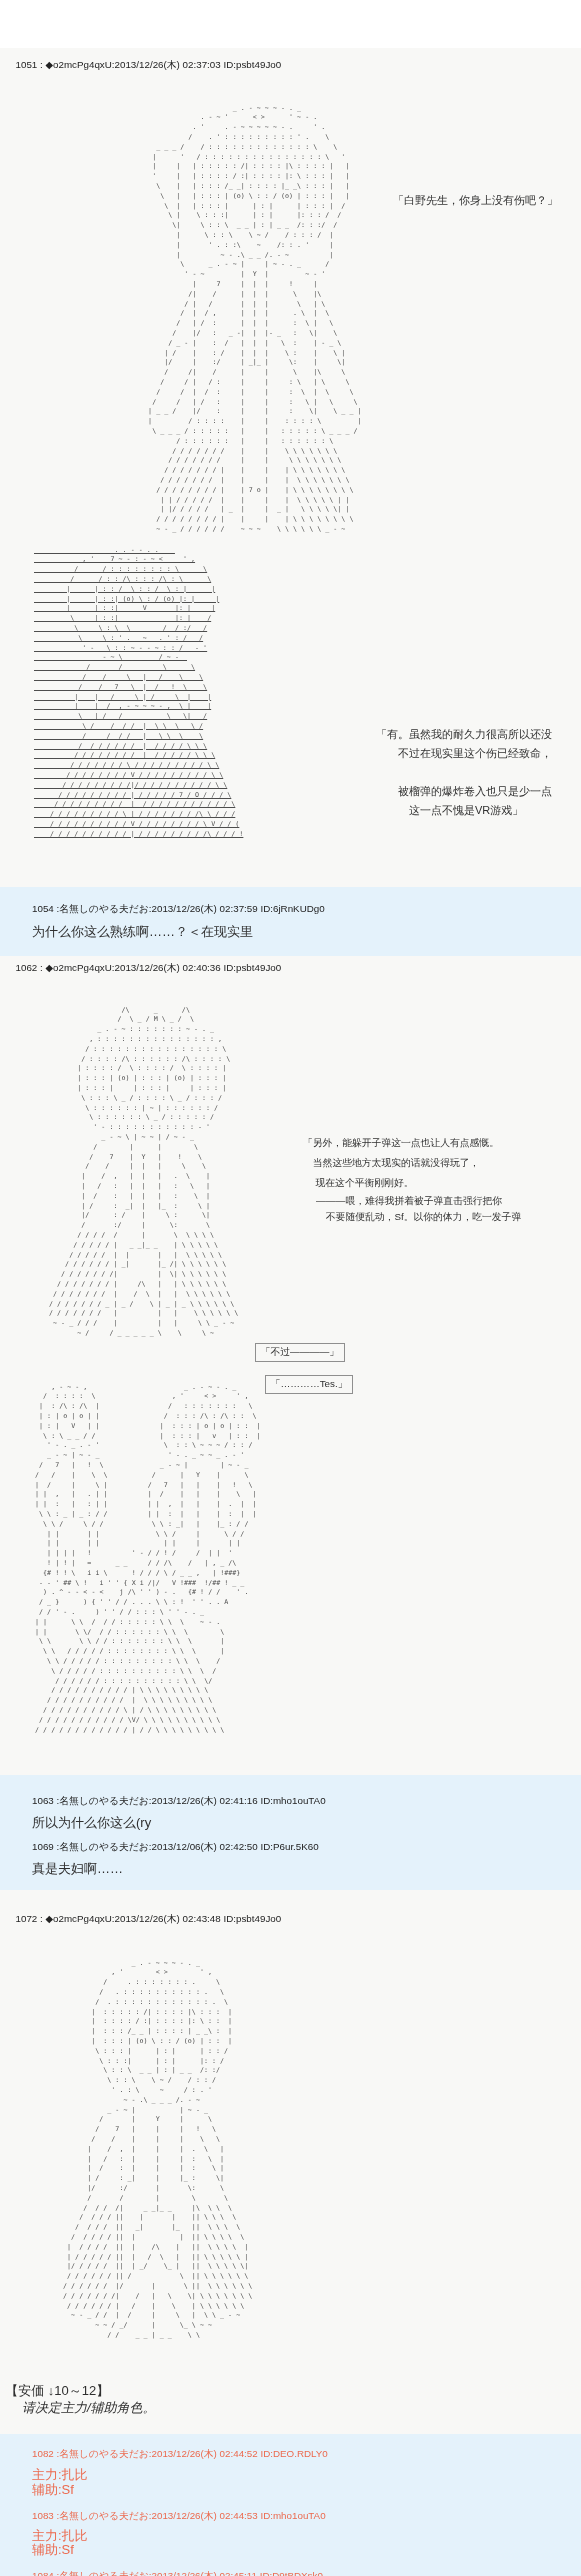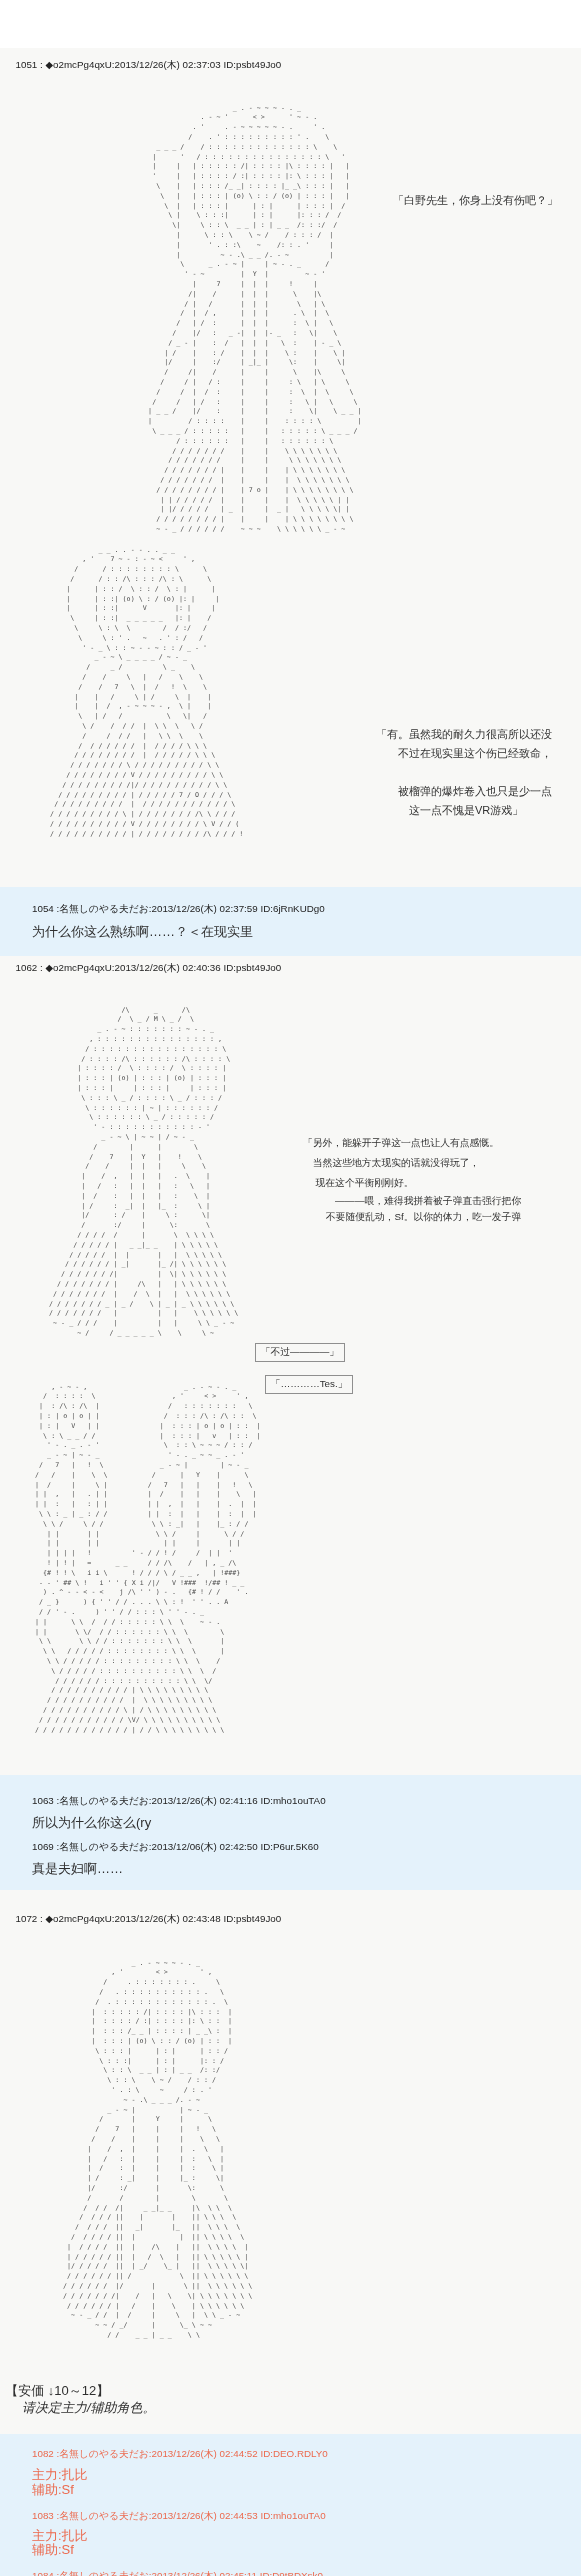--- a/index.html
+++ b/index.html
@@ -12,28 +12,28 @@
   .hdr{position:absolute;font-size:9.8px;color:#232323;white-space:pre;z-index:2;}
   .txt{position:absolute;font-size:13px;white-space:pre;z-index:2;}
   .dlg{position:absolute;white-space:pre;z-index:2;color:#303030;}
   .aa{position:absolute;font-family:"DejaVu Sans Mono",monospace;font-size:6.7px;line-height:9.8px;
       color:#4d4d4d;white-space:pre;z-index:1;}
   .orange{color:#ec6a4e;}
   .boxed{position:absolute;font-size:9.8px;border:0.5px solid #8f8f8f;padding:2.1px 4.7px;white-space:pre;z-index:2;}
   #h1051{left:15.5px;top:11.4px;}
   #aa1{left:132px;top:49px;}
   #d1{left:393px;top:145px;font-size:11px;}
-  #aa2{left:34px;top:491px;}
+  #aa2{left:34px;top:491px;text-decoration:underline;}
   #d2{left:376px;top:677px;font-size:11px;line-height:19px;}
   #h1054{left:32px;top:855px;}
   #b1054{left:32px;top:875px;}
   #h1062{left:15.5px;top:914px;}
   #aa3{left:49px;top:951px;}
   #d3{left:303px;top:1085px;font-size:9.8px;line-height:20px;}
-  #d4{left:316px;top:1145px;font-size:9.8px;line-height:16px;text-align:right;}
+  #d4{left:316px;top:1145px;font-size:9.8px;line-height:16px;}
   #box1{left:255px;top:1295px;}
   #box2{left:265px;top:1327px;}
   #aa4{left:31px;top:1328px;}
   #h1063{left:32px;top:1747px;}
   #b1063{left:32px;top:1766px;}
   #h1069{left:32px;top:1793px;}
   #b1069{left:32px;top:1812px;}
   #h1072{left:15.5px;top:1865px;}
   #aa5{left:59px;top:1904px;}
   #d5{left:374px;top:2035px;font-size:9.8px;line-height:15px;}

